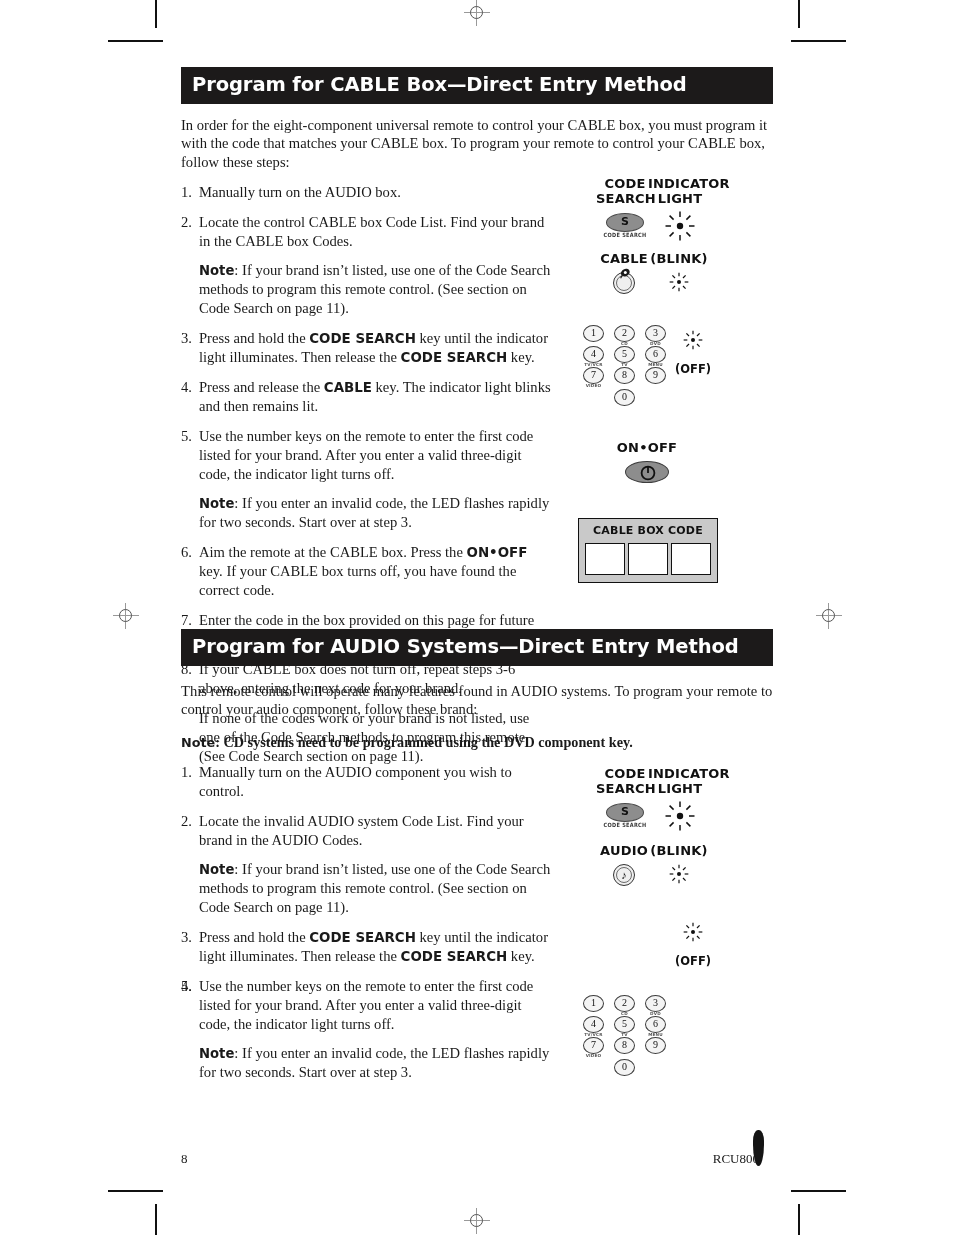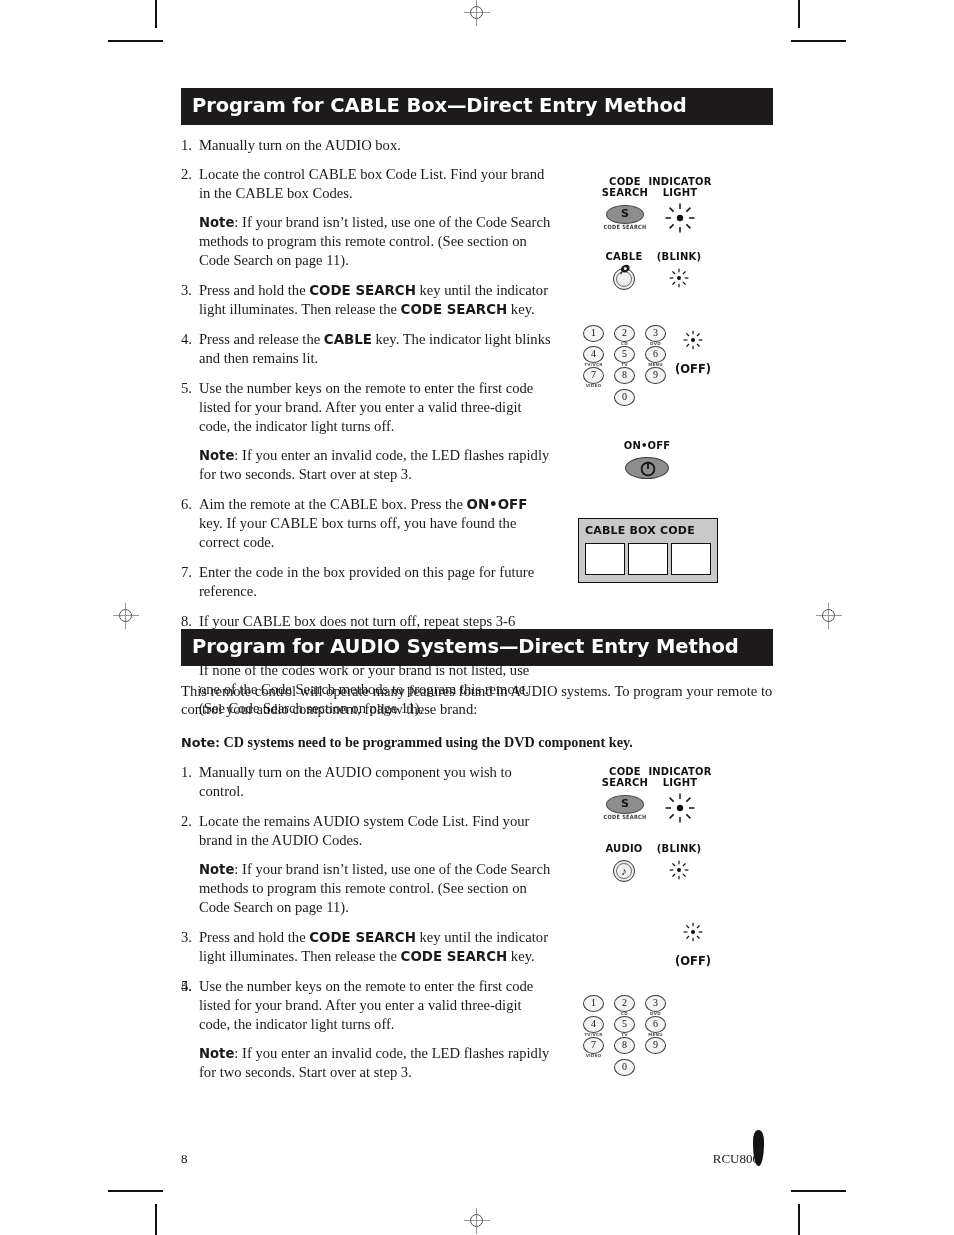--- a/index.html
+++ b/index.html
@@ -103,21 +103,21 @@
     margin-top: 14px;
   }
   .audionote .nl { font-family: "DejaVu Sans", sans-serif; font-size: 12.8px; }
 
   
   .art { position: absolute; }
 
   .artlabel {
     font-family: "DejaVu Sans", sans-serif;
     font-weight: bold;
-    font-size: 10px;
+    font-size: 13px;
     color: #111;
     text-align: center;
     letter-spacing: 0.2px;
     white-space: nowrap;
   }
 
   
   .key-oval {
     width: 38px; height: 19px;
     border-radius: 50%;
@@ -236,20 +236,21 @@
     width: 140px;
     border: 1.5px solid #111;
     background: #c9c9c9;
     box-sizing: border-box;
     padding: 5px 6px 7px 6px;
   }
   .codebox .cbtitle {
     font-family: "DejaVu Sans", sans-serif;
     font-weight: bold;
     font-size: 11px;
+    text-align: center;
     color: #111;
     margin-bottom: 6px;
     letter-spacing: 0.2px;
   }
   .codebox .cells { display: flex; justify-content: space-between; }
   .codebox .cell {
     width: 40px; height: 32px;
     background: #ffffff;
     border: 1px solid #111;
     box-sizing: border-box;
@@ -306,22 +307,23 @@
     <div class="hline"></div>
       <div class="vline"></div>
       <div class="ring"></div>
   </div>
   <div class="reg" style="left:816px;top:603px;">
     <div class="hline"></div>
       <div class="vline"></div>
       <div class="ring"></div>
   </div>
 
-  <div class="content" style="top:88px;">
+  <div class="content" style="top:67px;">
     <div class="bar">Program for CABLE Box—Direct Entry Method</div>
+    <div class="intro">In order for the eight-component universal remote to control your CABLE box, you must program it with the code that matches your CABLE box. To program your remote to control your CABLE box, follow these steps:</div>
     <div class="band">
       <div class="steps" id="cable-steps">
           <div class="step"><span class="num">1.</span><span>Manually turn on the AUDIO box.</span></div>
           <div class="step"><span class="num">2.</span><span>Locate the control CABLE box Code List. Find your brand in the CABLE box Codes.</span></div>
           <div class="step noteblock"><span><span class="notelabel">Note</span>: If your brand isn’t listed, use one of the Code Search methods to program this remote control. (See section on Code Search on page 11).</span></div>
           <div class="step"><span class="num">3.</span><span>Press and hold the <span class="b">CODE SEARCH</span> key until the indicator light illuminates. Then release the <span class="b">CODE SEARCH</span> key.</span></div>
           <div class="step"><span class="num">4.</span><span>Press and release the <span class="b">CABLE</span> key. The indicator light blinks and then remains lit.</span></div>
           <div class="step"><span class="num">5.</span><span>Use the number keys on the remote to enter the first code listed for your brand. After you enter a valid three-digit code, the indicator light turns off.</span></div>
           <div class="step noteblock"><span><span class="notelabel">Note</span>: If you enter an invalid code, the LED flashes rapidly for two seconds. Start over at step 3.</span></div>
           <div class="step"><span class="num">6.</span><span>Aim the remote at the CABLE box. Press the <span class="b">ON•OFF</span> key. If your CABLE box turns off, you have found the correct code.</span></div>
@@ -481,21 +483,21 @@
 
   <div class="content" style="top:629px;">
     <div class="bar">Program for AUDIO Systems—Direct Entry Method</div>
     <div class="intro" style="margin-top:16px;">This remote control will operate many features found in AUDIO systems. To program your remote to control your audio component, follow these brand:</div>
     <div class="audionote">
       <span class="nl">Note</span><span>: CD systems need to be programmed using the DVD component key.</span>
     </div>
     <div class="band">
       <div class="steps" id="audio-steps">
           <div class="step"><span class="num">1.</span><span>Manually turn on the AUDIO component you wish to control.</span></div>
-          <div class="step"><span class="num">2.</span><span>Locate the remains AUDIO system Code List. Find your brand in the AUDIO Codes.</span></div>
+          <div class="step"><span class="num">2.</span><span>Locate the invalid AUDIO system Code List. Find your brand in the AUDIO Codes.</span></div>
           <div class="step noteblock"><span><span class="notelabel">Note</span>: If your brand isn’t listed, use one of the Code Search methods to program this remote control. (See section on Code Search on page 11).</span></div>
           <div class="step"><span class="num">3.</span><span>Press and hold the <span class="b">CODE SEARCH</span> key until the indicator light illuminates. Then release the <span class="b">CODE SEARCH</span> key.</span></div>
           <div class="step"><span class="num">4.</span></div>
           <div class="step"><span class="num">5.</span><span>Use the number keys on the remote to enter the first code listed for your brand. After you enter a valid three-digit code, the indicator light turns off.</span></div>
           <div class="step noteblock"><span><span class="notelabel">Note</span>: If you enter an invalid code, the LED flashes rapidly for two seconds. Start over at step 3.</span></div>
         </div>
     </div>
   </div>
 
   <div class="art" style="left:596px;top:766px;">

